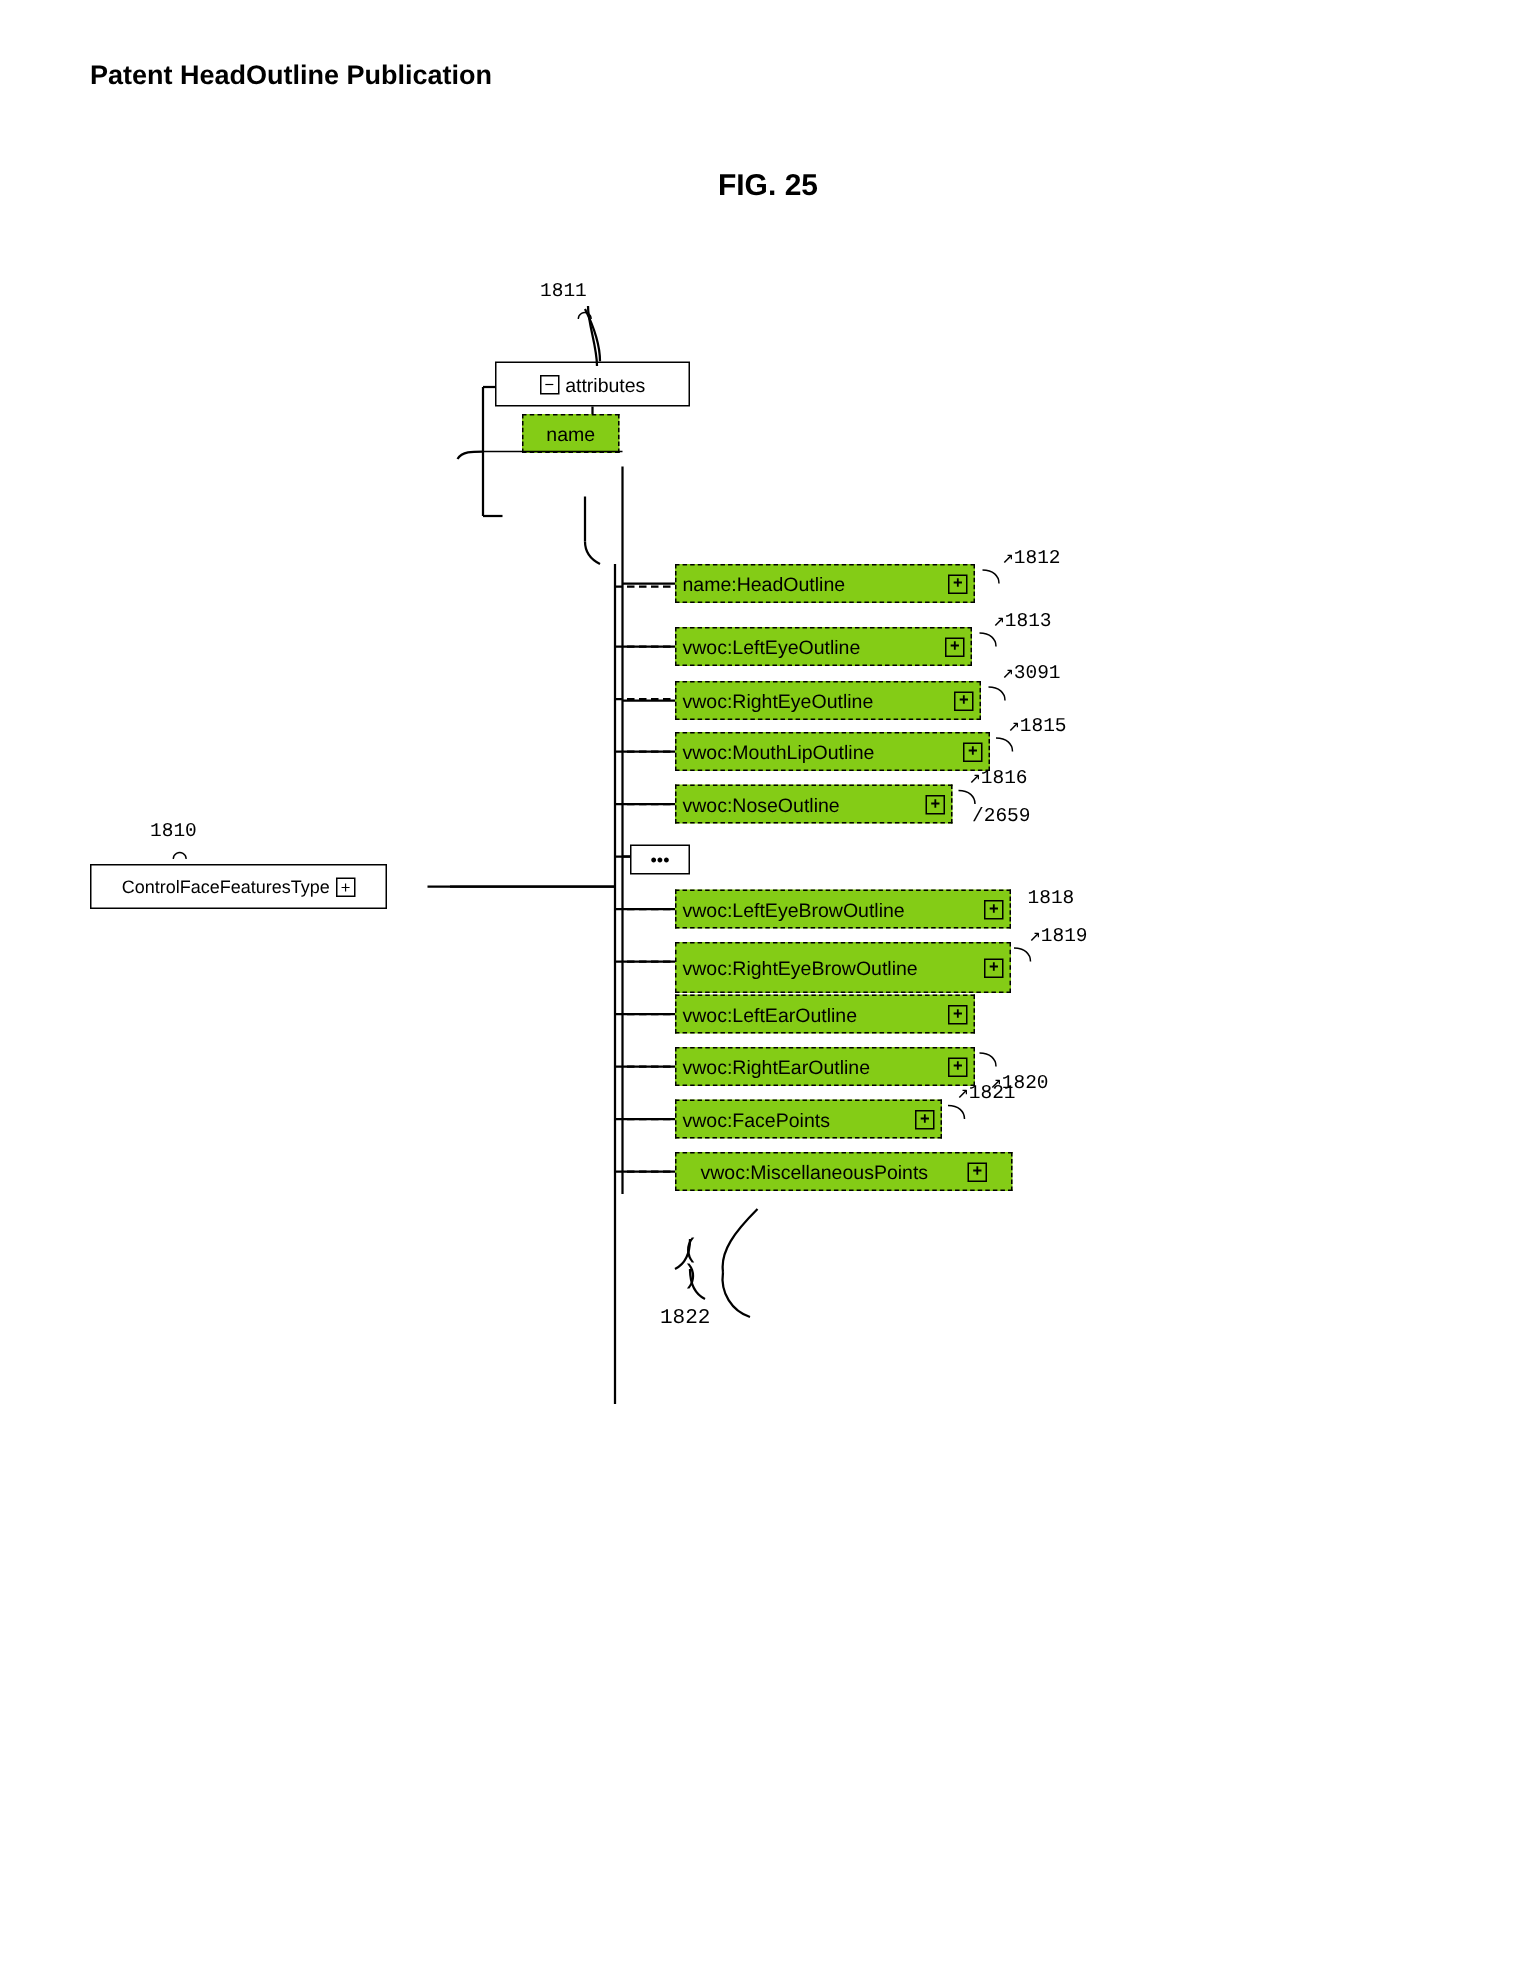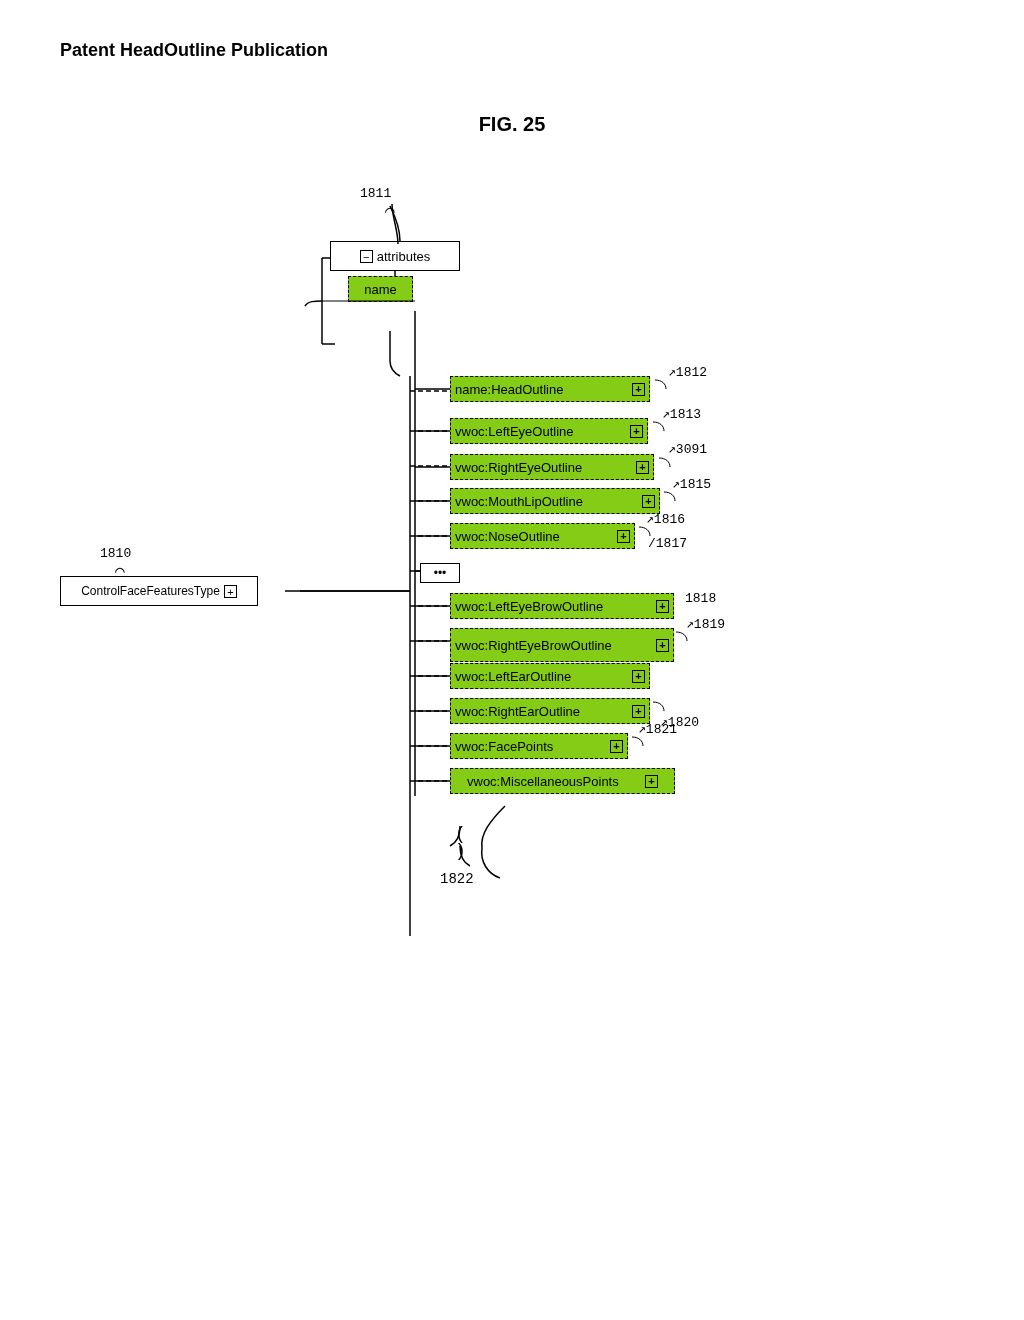--- a/index.html
+++ b/index.html
@@ -218,21 +218,21 @@
   </div>
   <div class="label" style="left: 672px; top: 300px;">↗1815</div>
 
   <div style="position:absolute; left:450px; top:347px;">
     <div class="box-dashed" style="width:185px; height:26px; padding:0 4px; display:flex; align-items:center;">
       <span>vwoc:NoseOutline</span>
       <span style="margin-left:auto; border:1px solid #000; width:13px; height:13px; display:inline-flex; align-items:center; justify-content:center; font-size:11px; font-weight:bold;">+</span>
     </div>
   </div>
   <div class="label" style="left: 646px; top: 335px;">↗1816</div>
-  <div class="label" style="left: 648px; top: 360px;">/1817</div>
+  <div class="label" style="left: 648px; top: 360px;">/2659</div>
 
   <div style="position:absolute; left:450px; top:417px;">
     <div class="box-dashed" style="width:224px; height:26px; padding:0 4px; display:flex; align-items:center;">
       <span>vwoc:LeftEyeBrowOutline</span>
       <span style="margin-left:auto; border:1px solid #000; width:13px; height:13px; display:inline-flex; align-items:center; justify-content:center; font-size:11px; font-weight:bold;">+</span>
     </div>
   </div>
   <div class="label" style="left: 685px; top: 415px;">1818</div>
 
   <div style="position:absolute; left:450px; top:452px;">

